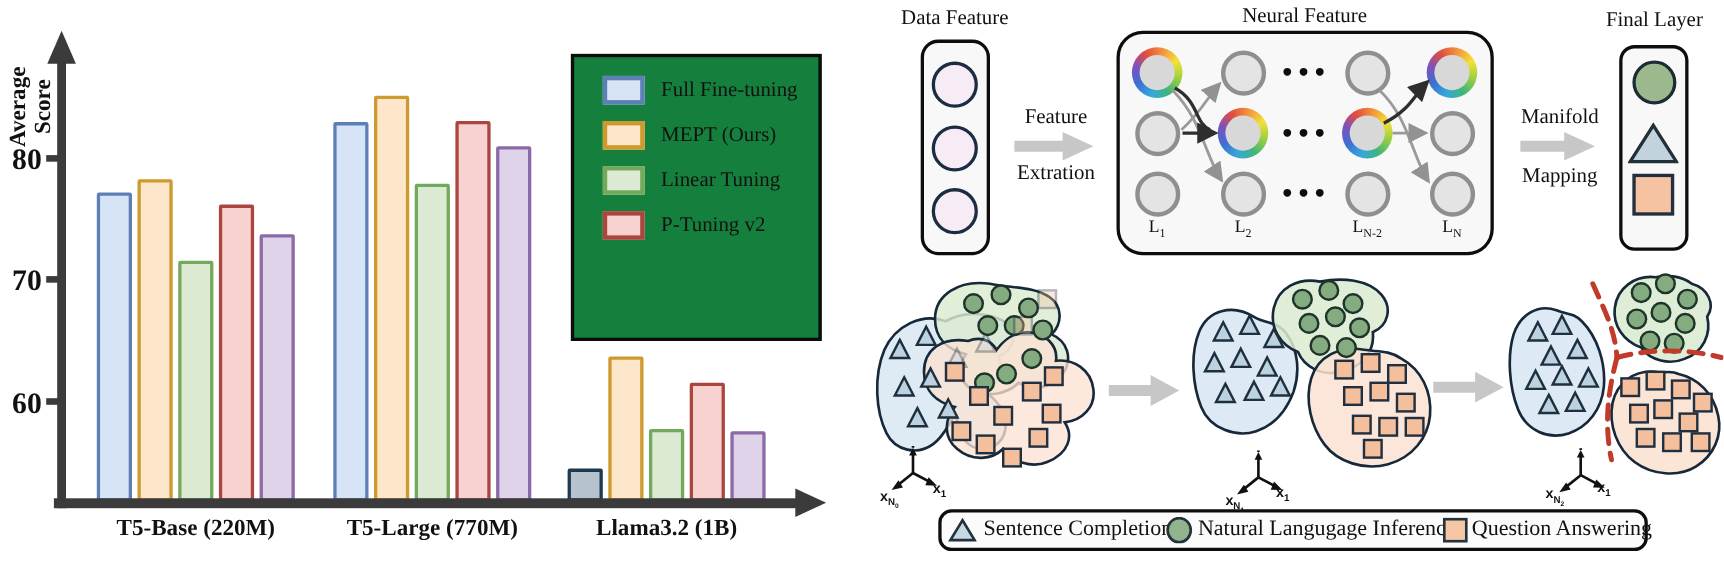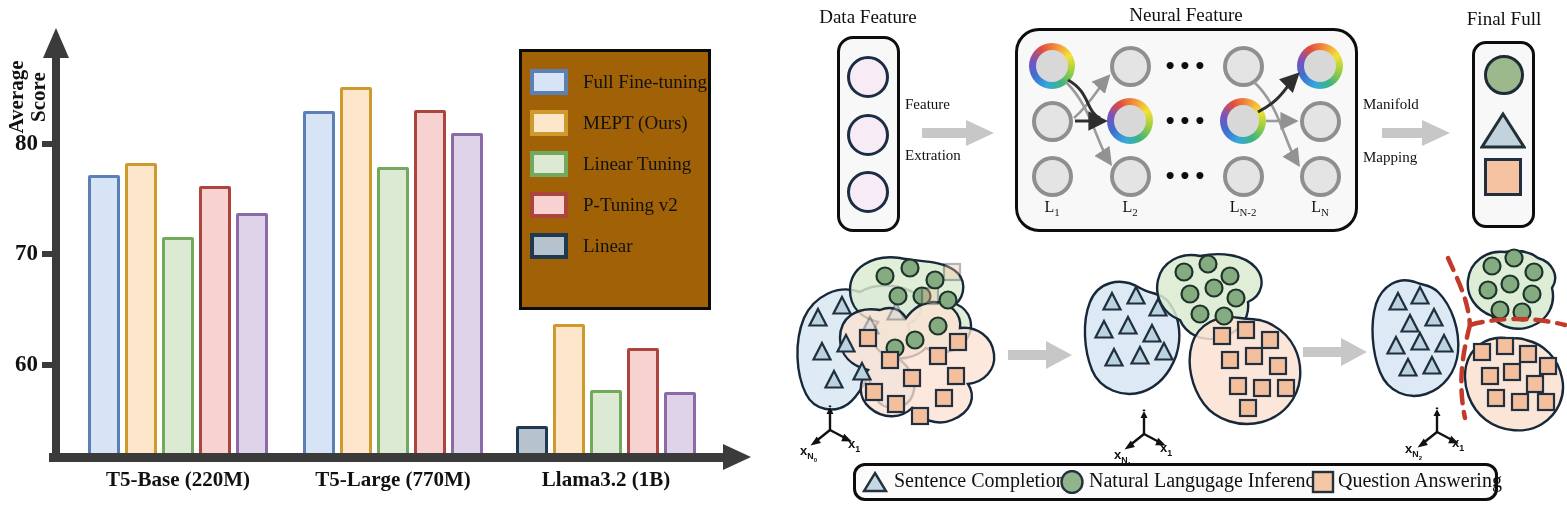--- a/index.html
+++ b/index.html
@@ -11,42 +11,42 @@
   .yaxis-arrow{left:43px;top:28px;width:0;height:0;border-left:13px solid transparent;
                border-right:13px solid transparent;border-bottom:30px solid #3b3b3b;}
   .xaxis-line{left:49px;top:453px;width:676px;height:9px;background:#3b3b3b;}
   .xaxis-arrow{left:723px;top:444px;width:0;height:0;border-top:13.5px solid transparent;
                border-bottom:13.5px solid transparent;border-left:28px solid #3b3b3b;}
   .ylabel{left:-53px;top:74px;width:162px;height:46px;text-align:center;
           transform:rotate(-90deg);font-weight:bold;font-size:21px;line-height:22px;}
   .bar{position:absolute;box-sizing:border-box;border:3.5px solid;border-radius:2px;}
   .group-label{position:absolute;width:220px;text-align:center;font-weight:bold;font-size:21px;}
   .ytick-mark{position:absolute;left:42px;width:16px;height:6px;background:#3b3b3b;}
-  .ytick-label{position:absolute;left:2px;width:36px;text-align:right;font-weight:bold;font-size:23px;}
-  .chart-legend{left:519px;top:49px;width:192px;height:261px;border:3.5px solid #0c0c0c;
-                background:#a16207;box-sizing:border-box;padding:9px 0 0 8px;}
+  .ytick-label{position:absolute;left:2px;width:36px;text-align:right;font-weight:bold;font-size:27px;}
+  .chart-legend{left:519px;top:49px;width:228px;height:261px;border:3.5px solid #0c0c0c;
+                background:#15803d;box-sizing:border-box;padding:9px 0 0 26px;}
   .lrow{display:flex;align-items:center;height:41px;}
   .swatch{width:38px;height:26px;border:4px solid;box-sizing:border-box;margin-right:15px;flex:none;}
   .ltext{font-size:19px;}
   .ltext.bold{font-weight:normal;}
   
   .dg-title{position:absolute;text-align:center;font-size:19px;}
   .round-box{position:absolute;box-sizing:border-box;border:3px solid #0d0d0d;border-radius:16px;background:#f8f8f8;}
   .df-circle{position:absolute;width:42px;height:42px;border-radius:50%;background:#f7ecf6;
              border:3.5px solid #1c2c42;box-sizing:border-box;}
   .np-circle{position:absolute;width:41px;height:41px;border-radius:50%;background:#e4e4e4;
              border:4px solid #8f8f8f;box-sizing:border-box;}
   .rainbow{position:absolute;width:46px;height:46px;border-radius:50%;
            background:conic-gradient(from -30deg,#e44d3c,#f2953c,#f4e13a,#9ecf3e,#3fb57c,#35a7dd,#3e6fd0,#7a52c0,#e44d3c);}
   .rainbow::after{content:"";position:absolute;inset:7px;border-radius:50%;background:#d8d8d8;}
   .npdots{position:absolute;width:46px;text-align:center;font-family:"DejaVu Sans",sans-serif;
           font-weight:bold;font-size:20px;letter-spacing:2px;color:#0d0d0d;}
   .np-label{position:absolute;width:64px;text-align:center;font-size:16px;}
   sub{font-size:68%;line-height:0;}
-  .mid-text{position:absolute;width:110px;font-size:15px;}
+  .mid-text{position:absolute;width:110px;text-align:center;font-size:19px;}
   .fl-circle{position:absolute;width:40px;height:40px;border-radius:50%;background:#9cb98e;
              border:3px solid #1d2b35;box-sizing:border-box;}
   .fl-square{position:absolute;width:38px;height:38px;background:#f5c3a2;border:3px solid #203040;box-sizing:border-box;}
   .axis-label{position:absolute;font-family:"Liberation Sans",sans-serif;font-weight:bold;font-size:13px;color:#111;}
   .task-legend{left:853px;top:463px;width:645px;height:38px;border:3.5px solid #0d0d0d;border-radius:12px;
                background:#fbfbfb;box-sizing:border-box;}
   .task-label{position:absolute;top:469px;font-size:20px;white-space:nowrap;}
   .ico{position:absolute;top:470px;}
 </style>
 </head>
@@ -100,24 +100,20 @@
             <span class="ltext bold">MEPT (Ours)</span>
           </div>
           <div class="lrow">
             <span class="swatch" style="background: rgb(220, 234, 211); border-color: rgb(115, 169, 91);"></span>
             <span class="ltext">Linear Tuning</span>
           </div>
           <div class="lrow">
             <span class="swatch" style="background: rgb(247, 210, 209); border-color: rgb(173, 69, 63);"></span>
             <span class="ltext">P-Tuning v2</span>
           </div>
-          <div class="lrow">
-            <span class="swatch" style="background: rgb(182, 195, 206); border-color: rgb(31, 57, 80);"></span>
-            <span class="ltext">Linear</span>
-          </div>
         </div>
     </div>
   </div>
 
   <div class="dg-title" style="left:818px;top:6px;width:100px;">Data Feature</div>
   <div class="round-box" style="left:837px;top:36px;width:63px;height:196px;"></div>
   <div class="df-circle" style="left:847px;top:56px;"></div>
   <div class="df-circle" style="left:847px;top:114px;"></div>
   <div class="df-circle" style="left:847px;top:171px;"></div>
 
@@ -167,21 +163,21 @@
     <path d="M1266,121 L1295,121" fill="none" stroke="#9a9a9a" stroke-width="2.6" marker-end="url(#ah-gray)"></path>
     <path d="M1258,112 C1282,100 1286,86 1297,75" fill="none" stroke="#2e2e2e" stroke-width="3" marker-end="url(#ah-dark)"></path>
   </svg>
 
   <div class="mid-text" style="left:1363px;top:96px;">Manifold</div>
   <svg class="abs" style="left:1382px;top:118px;" width="72" height="30">
     <path d="M0,10 h40 v-8 l28,13 -28,13 v-8 h-40 z" fill="#c7c7c7"></path>
   </svg>
   <div class="mid-text" style="left:1363px;top:149px;">Mapping</div>
 
-  <div class="dg-title" style="left:1454px;top:8px;width:100px;">Final Full</div>
+  <div class="dg-title" style="left:1454px;top:8px;width:100px;">Final Layer</div>
   <div class="round-box" style="left:1472px;top:41px;width:63px;height:187px;border-radius:14px;"></div>
   <div class="fl-circle" style="left:1484px;top:55px;"></div>
   <svg class="abs" style="left:1480px;top:110px;" width="46" height="40">
     <polygon points="23,4 44,37 2,37" fill="#c3d3de" stroke="#223038" stroke-width="3"></polygon>
   </svg>
   <div class="fl-square" style="left:1484px;top:158px;"></div>
 
   <svg class="abs" style="left:790px;top:238px;" width="777" height="224" viewBox="790 238 777 224">
     <g>
       <path d="M860,292 C838,284 814,296 804,318 C794,342 796,374 806,394 C814,410 834,414 848,404 C858,397 862,386 868,378 C874,388 872,400 884,406 C898,412 912,404 914,390 C916,376 908,366 898,358 C906,348 912,336 908,324 C918,320 924,310 920,300 C914,286 880,280 860,292 Z" fill="#d9e7f3" fill-opacity="0.88" stroke="#17283a" stroke-width="2.4"></path>

